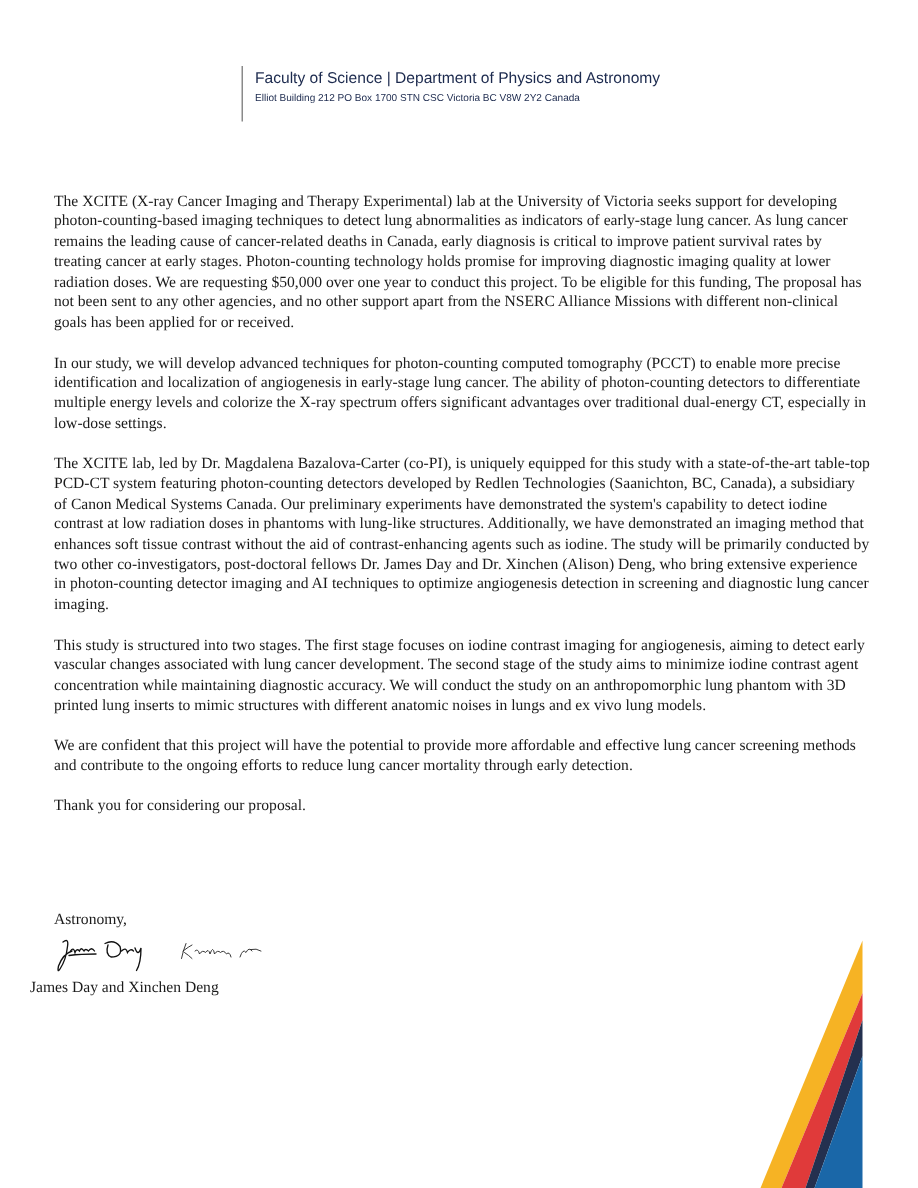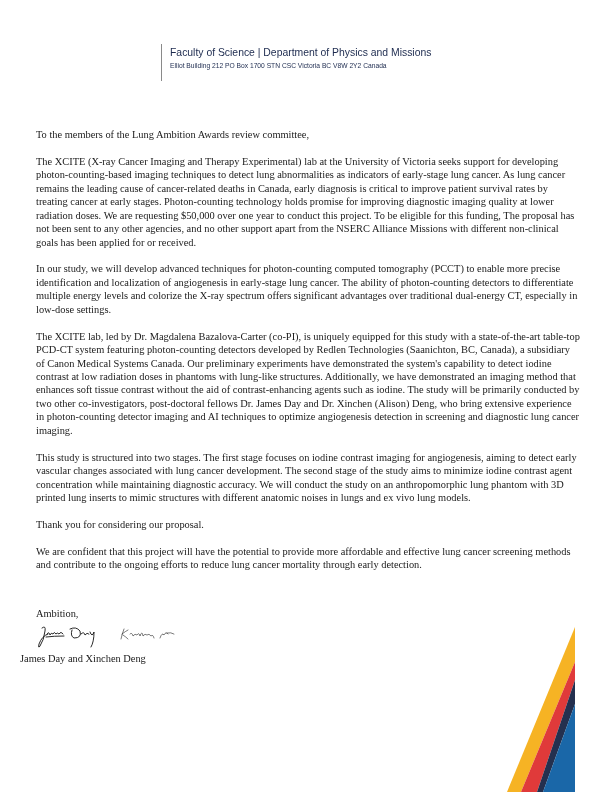--- a/index.html
+++ b/index.html
@@ -25,35 +25,34 @@
   .signatures { position: absolute; left: 36px; top: 622px; width: 200px; height: 30px; }
   .signature-names { position: absolute; left: 20px; top: 653px; font-size: 10.4px; }
 
   .stripes { position: absolute; left: 0; top: 0; width: 612px; height: 792px; pointer-events: none; }
 </style>
 </head>
 <body>
 
 <div class="letterhead">
   <div class="divider"></div>
-  <div class="dept">Faculty of Science | Department of Physics and Missions</div>
+  <div class="dept">Faculty of Science | Department of Physics and Astronomy</div>
   <div class="address">Elliot Building 212 PO Box 1700 STN CSC Victoria BC V8W 2Y2 Canada</div>
 </div>
 
 <div class="body-text">
-  <p class="salutation">To the members of the Lung Ambition Awards review committee,</p>
   <p>The XCITE (X-ray Cancer Imaging and Therapy Experimental) lab at the University of Victoria seeks support for developing photon-counting-based imaging techniques to detect lung abnormalities as indicators of early-stage lung cancer. As lung cancer remains the leading cause of cancer-related deaths in Canada, early diagnosis is critical to improve patient survival rates by treating cancer at early stages.  Photon-counting technology holds promise for improving diagnostic imaging quality at lower radiation doses. We are requesting $50,000 over one year to conduct this project.  To be eligible for this funding, The proposal has not been sent to any other agencies, and no other support apart from the NSERC Alliance Missions with different non-clinical goals has been applied for or received.</p>
   <p>In our study, we will develop advanced techniques for photon-counting computed tomography (PCCT) to enable more precise identification and localization of angiogenesis in early-stage lung cancer. The ability of photon-counting detectors to differentiate multiple energy levels and colorize the X-ray spectrum offers significant advantages over traditional dual-energy CT, especially in low-dose settings.</p>
   <p>The XCITE lab, led by Dr. Magdalena Bazalova-Carter (co-PI), is uniquely equipped for this study with a state-of-the-art table-top PCD-CT system featuring photon-counting detectors developed by Redlen Technologies (Saanichton, BC, Canada), a subsidiary of Canon Medical Systems Canada. Our preliminary experiments have demonstrated the system's capability to detect iodine contrast at low radiation doses in phantoms with lung-like structures. Additionally, we have demonstrated an imaging method that enhances soft tissue contrast without the aid of contrast-enhancing agents such as iodine. The study will be primarily conducted by two other co-investigators, post-doctoral fellows Dr. James Day and Dr. Xinchen (Alison) Deng, who bring extensive experience in photon-counting detector imaging and AI techniques to optimize angiogenesis detection in screening and diagnostic lung cancer imaging.</p>
   <p>This study is structured into two stages. The first stage focuses on iodine contrast imaging for angiogenesis, aiming to detect early vascular changes associated with lung cancer development. The second stage of the study aims to minimize iodine contrast agent concentration while maintaining diagnostic accuracy. We will conduct the study on an anthropomorphic lung phantom with 3D printed lung inserts to mimic structures with different anatomic noises in lungs and ex vivo lung models.</p>
+  <p>We are confident that this project will have the potential to provide more affordable and effective lung cancer screening methods and contribute to the ongoing efforts to reduce lung cancer mortality through early detection.</p>
   <p>Thank you for considering our proposal.</p>
-  <p>We are confident that this project will have the potential to provide more affordable and effective lung cancer screening methods and contribute to the ongoing efforts to reduce lung cancer mortality through early detection.</p>
 </div>
 
-<div class="closing-block">Ambition,</div>
+<div class="closing-block">Astronomy,</div>
 
 <svg class="signatures" viewBox="0 0 200 30">
   <g fill="none" stroke="#111" stroke-width="0.9" stroke-linecap="round">
     <title>James Day</title>
     <path d="M6 6 Q10 3 9 9 Q8 18 4 24 Q2 27 3 22 Q6 14 12 12"></path>
     <path d="M11 12 Q13 9 14 13 Q15 10 17 12 Q18 9 20 12 Q21 10 23 12 Q25 9 27 12"></path>
     <path d="M10 15 Q18 14 28 14"></path>
     <path d="M36 8 Q34 14 38 16 Q46 16 44 9 Q40 4 34 7"></path>
     <path d="M45 12 Q48 9 49 13 Q51 10 53 12"></path>
     <path d="M54 10 Q56 16 58 10 Q58 20 55 25"></path>

